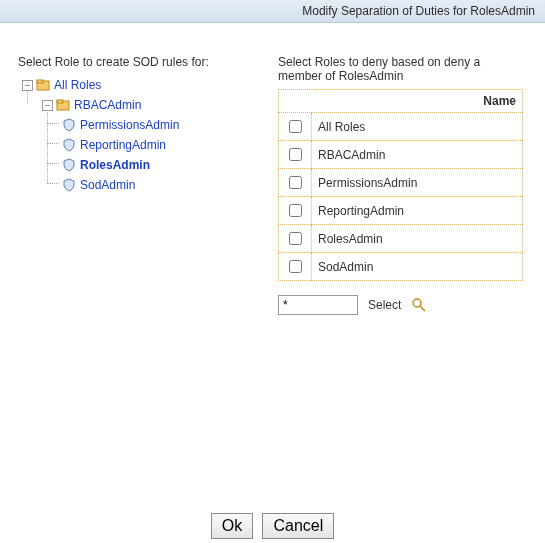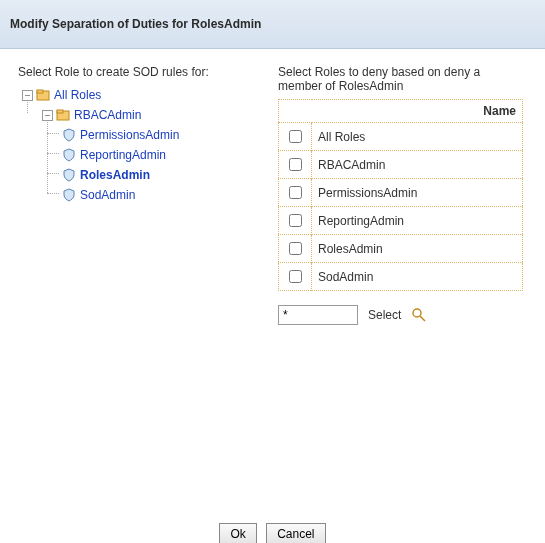--- a/index.html
+++ b/index.html
@@ -7,28 +7,29 @@
     margin: 0;
     font-family: Arial, sans-serif;
     font-size: 12px;
     color: #333;
     background: #fff;
     width: 545px;
   }
   .titlebar {
     background: linear-gradient(#e4ecf5, #d5e1ef);
     border-bottom: 1px solid #b9c9da;
-    padding: 17px 10px;
-    font-weight: bold;
+    padding: 4px 10px;
+    font-weight: normal;
     color: #2b2b2b;
     font-size: 12px;
+    text-align: right;
   }
   .content {
     display: flex;
-    padding: 16px 14px 8px 18px;
+    padding: 32px 14px 8px 18px;
     gap: 10px;
   }
   .left-col { width: 250px; }
   .right-col { width: 245px; }
   .section-label { margin-bottom: 6px; }
   
   .tree { padding-left: 0; }
   .tree-row {
     display: flex;
     align-items: center;
@@ -118,21 +119,21 @@
   
   .button-row {
     text-align: center;
     padding: 10px 0 30px 0;
     margin-top: 180px;
   }
   .btn {
     border: 1px solid #888;
     background: linear-gradient(#fafafa,#e4e4e4);
     padding: 3px 10px;
-    font-size: 12px;
+    font-size: 16px;
     font-family: inherit;
     cursor: pointer;
     margin: 0 3px;
   }
 </style>
 </head>
 <body>
 
 <div class="titlebar">Modify Separation of Duties for RolesAdmin</div>
 

